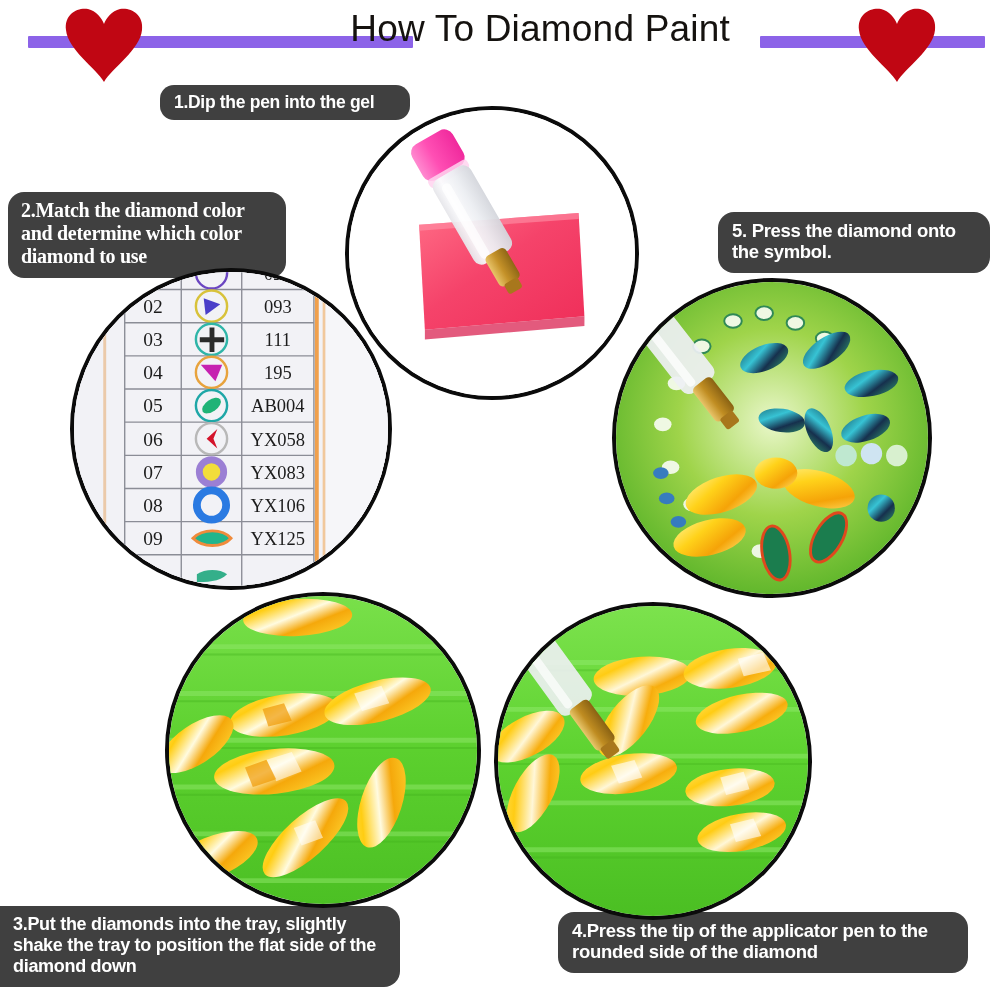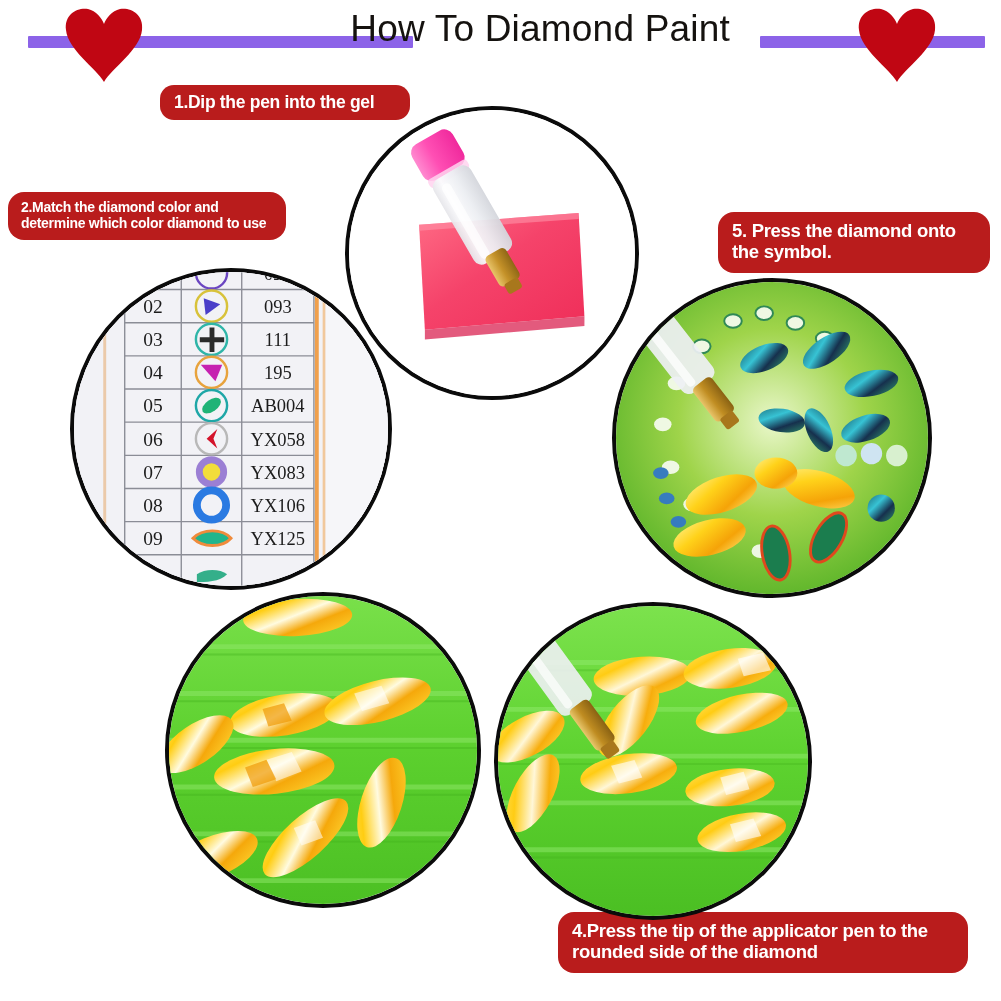--- a/index.html
+++ b/index.html
@@ -24,31 +24,31 @@
     position:absolute;left:290px;top:8px;width:440px;
     text-align:right;
     font-family:"Liberation Sans", sans-serif;
     font-size:37px;font-weight:500;color:#15120f;
     letter-spacing:.2px;white-space:nowrap;
   }
 
   
   .label{
     position:absolute;
-    background:#b91c1c;
+    background:#404040;
     color:#ffffff;
     border-radius:16px;
     font-family:"Liberation Sans", sans-serif;
     font-weight:bold;
     letter-spacing:-.3px;
     line-height:1.16;
     box-sizing:border-box;
   }
   #label1{left:160px;top:85px;width:250px;padding:7px 14px 8px;font-size:17.5px;border-radius:14px;}
-  #label2{left:8px;top:192px;width:278px;padding:7px 13px 9px;font-size:14px;}
+  #label2{left:8px;top:192px;width:278px;padding:7px 13px 9px;font-size:20px;font-family:Liberation Serif, serif;}
   #label5{left:718px;top:212px;width:272px;padding:8px 14px 10px;font-size:18.5px;}
   #label3{left:0px;top:906px;width:400px;padding:8px 13px 10px;font-size:18px;border-radius:0 16px 16px 0;}
   #label4{left:558px;top:912px;width:410px;padding:8px 14px 10px;font-size:18.5px;}
 
   
   .photo{
     position:absolute;
     border-radius:50%;
     border:4px solid #0b0b0b;
     overflow:hidden;
@@ -81,20 +81,21 @@
     <svg viewBox="0 0 84 78">
       <path d="M42 76 C 34 62 6 44 4 24 C 2 8 16 1 26 3 C 34 5 40 12 42 18 C 44 12 50 5 58 3 C 68 1 82 8 80 24 C 78 44 50 62 42 76 Z" fill="#c00613"></path>
     </svg>
   </div>
 
   <div class="page-title">How To Diamond Paint</div>
 
   <div class="label" id="label1">1.Dip the pen into the gel</div>
   <div class="label" id="label2">2.Match the diamond color and determine which color diamond to use</div>
   <div class="label" id="label5">5.  Press the diamond onto the symbol.</div>
+  <div class="label" id="label3">3.Put the diamonds into the tray, slightly shake the tray to position the flat side of the diamond down</div>
   <div class="label" id="label4">4.Press the tip of the applicator pen to the rounded side of the diamond</div>
 
   <div class="photo" id="photo1">
     <svg viewBox="0 0 294 294">
       <defs>
         <linearGradient id="gelG" x1="0" y1="0" x2="1" y2="1">
           <stop offset="0%" stop-color="#ff6b85"></stop>
           <stop offset="45%" stop-color="#f5436a"></stop>
           <stop offset="100%" stop-color="#ef2e59"></stop>
         </linearGradient>

